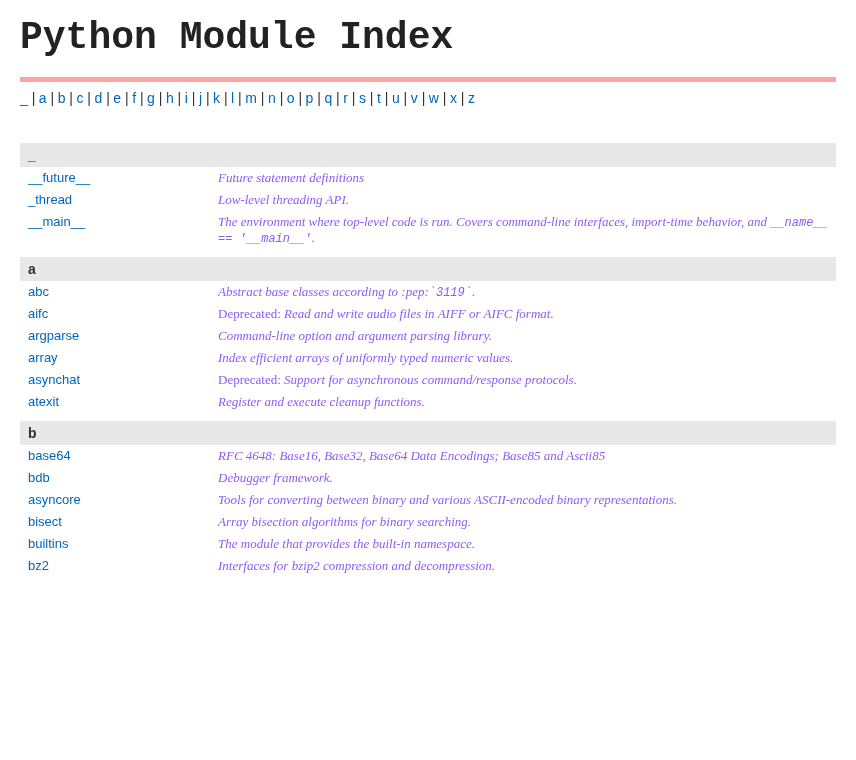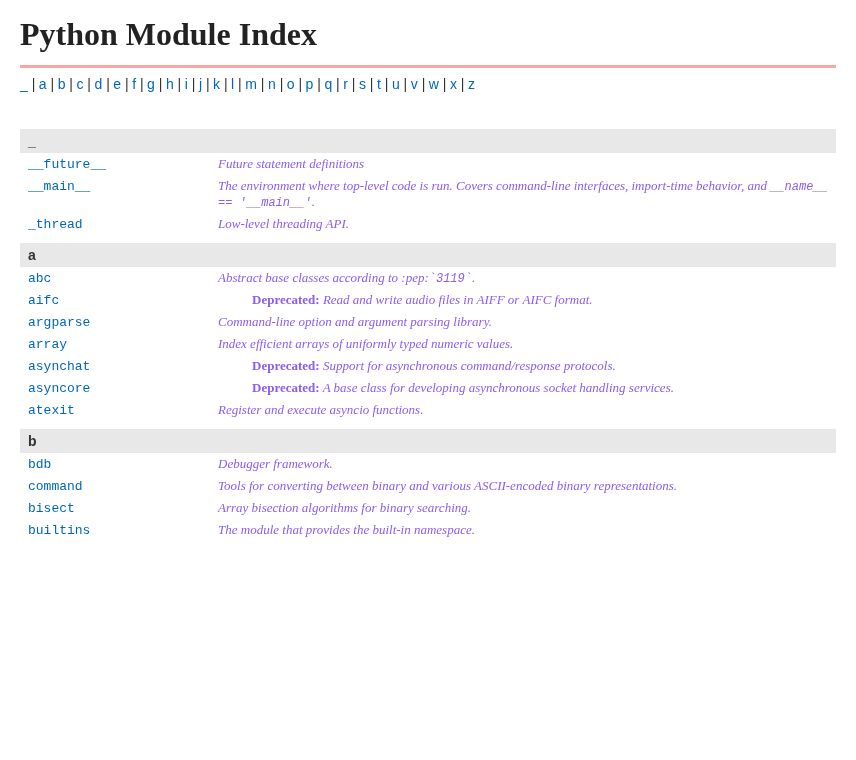--- a/index.html
+++ b/index.html
@@ -4,28 +4,28 @@
   <style>
     * { margin: 0; padding: 0; box-sizing: border-box; }
     body {
       font-family: Georgia, 'Times New Roman', serif;
       font-size: 14px;
       background: #fff;
       color: #333;
       padding: 16px 20px;
     }
     h1 {
-      font-size: 32px;
+      font-size: 38px;
       font-weight: bold;
       color: #222;
-      margin-bottom: 12px;
-      font-family: Liberation Serif, serif;
+      margin-bottom: 18px;
+      font-family: Liberation Mono, monospace;
     }
     .alphabet-nav {
-      border-top: 3px solid #fca5a5;
+      border-top: 5px solid #fca5a5;
       padding: 8px 0;
       margin-bottom: 20px;
     }
     .alphabet-nav a {
       color: #0066bb;
       text-decoration: none;
       font-size: 14px;
       font-family: Arial, sans-serif;
     }
     .alphabet-nav span {
@@ -50,33 +50,32 @@
       vertical-align: top;
       border: none;
     }
     .module-col {
       width: 190px;
       min-width: 190px;
     }
     .module-link {
       color: #0066bb;
       text-decoration: none;
-      font-family: Liberation Mono, monospace;
+      font-family: Liberation Sans, sans-serif;
       font-size: 13px;
     }
     .desc-col {
       font-style: italic;
       color: #8b5cf6;
       font-size: 13px;
       font-family: Georgia, serif;
     }
     .desc-col strong {
-      font-weight: bold;
+      font-weight: normal;
       font-style: normal;
-      margin-left: 34px;
     }
     .desc-col em {
       font-style: italic;
     }
     code {
       font-family: 'Courier New', monospace;
       font-size: 12px;
     }
     .spacer-row td {
       height: 8px;
@@ -126,29 +125,29 @@
       <td colspan="2">_</td>
     </tr>
     <tr class="module-row">
       <td class="module-col">
         <a class="module-link" href="#">__future__</a>
       </td>
       <td class="desc-col">Future statement definitions</td>
     </tr>
     <tr class="module-row">
       <td class="module-col">
+        <a class="module-link" href="#">_thread</a>
+      </td>
+      <td class="desc-col">Low-level threading API.</td>
+    </tr>
+    <tr class="module-row">
+      <td class="module-col">
         <a class="module-link" href="#">__main__</a>
       </td>
       <td class="desc-col">The environment where top-level code is run. Covers command-line interfaces, import-time behavior, and <code>__name__ == '__main__'</code>.</td>
-    </tr>
-    <tr class="module-row">
-      <td class="module-col">
-        <a class="module-link" href="#">_thread</a>
-      </td>
-      <td class="desc-col">Low-level threading API.</td>
     </tr>
 
     <tr class="spacer-row">
         <td colspan="2"></td>
       </tr>
 
     <tr class="section-header" id="a">
       <td colspan="2">a</td>
     </tr>
     <tr class="module-row">
@@ -176,56 +175,62 @@
       <td class="desc-col">Index efficient arrays of uniformly typed numeric values.</td>
     </tr>
     <tr class="module-row">
       <td class="module-col">
         <a class="module-link" href="#">asynchat</a>
       </td>
       <td class="desc-col"><strong>Deprecated:</strong> <em>Support for asynchronous command/response protocols.</em></td>
     </tr>
     <tr class="module-row">
       <td class="module-col">
-        <a class="module-link" href="#">asyncore</a>
-      </td>
-      <td class="desc-col"><strong>Deprecated:</strong> <em>A base class for developing asynchronous socket handling services.</em></td>
-    </tr>
-    <tr class="module-row">
-      <td class="module-col">
         <a class="module-link" href="#">atexit</a>
       </td>
-      <td class="desc-col">Register and execute asyncio functions.</td>
+      <td class="desc-col">Register and execute cleanup functions.</td>
     </tr>
 
     <tr class="spacer-row">
         <td colspan="2"></td>
       </tr>
 
     <tr class="section-header" id="b">
       <td colspan="2">b</td>
     </tr>
     <tr class="module-row">
       <td class="module-col">
+        <a class="module-link" href="#">base64</a>
+      </td>
+      <td class="desc-col">RFC 4648: Base16, Base32, Base64 Data Encodings; Base85 and Ascii85</td>
+    </tr>
+    <tr class="module-row">
+      <td class="module-col">
         <a class="module-link" href="#">bdb</a>
       </td>
       <td class="desc-col">Debugger framework.</td>
     </tr>
     <tr class="module-row">
       <td class="module-col">
-        <a class="module-link" href="#">command</a>
+        <a class="module-link" href="#">asyncore</a>
       </td>
       <td class="desc-col">Tools for converting between binary and various ASCII-encoded binary representations.</td>
     </tr>
     <tr class="module-row">
       <td class="module-col">
         <a class="module-link" href="#">bisect</a>
       </td>
       <td class="desc-col">Array bisection algorithms for binary searching.</td>
     </tr>
     <tr class="module-row">
       <td class="module-col">
         <a class="module-link" href="#">builtins</a>
       </td>
       <td class="desc-col">The module that provides the built-in namespace.</td>
+    </tr>
+    <tr class="module-row">
+      <td class="module-col">
+        <a class="module-link" href="#">bz2</a>
+      </td>
+      <td class="desc-col">Interfaces for bzip2 compression and decompression.</td>
     </tr>
   </tbody>
 </table>
 
 </body></html>

